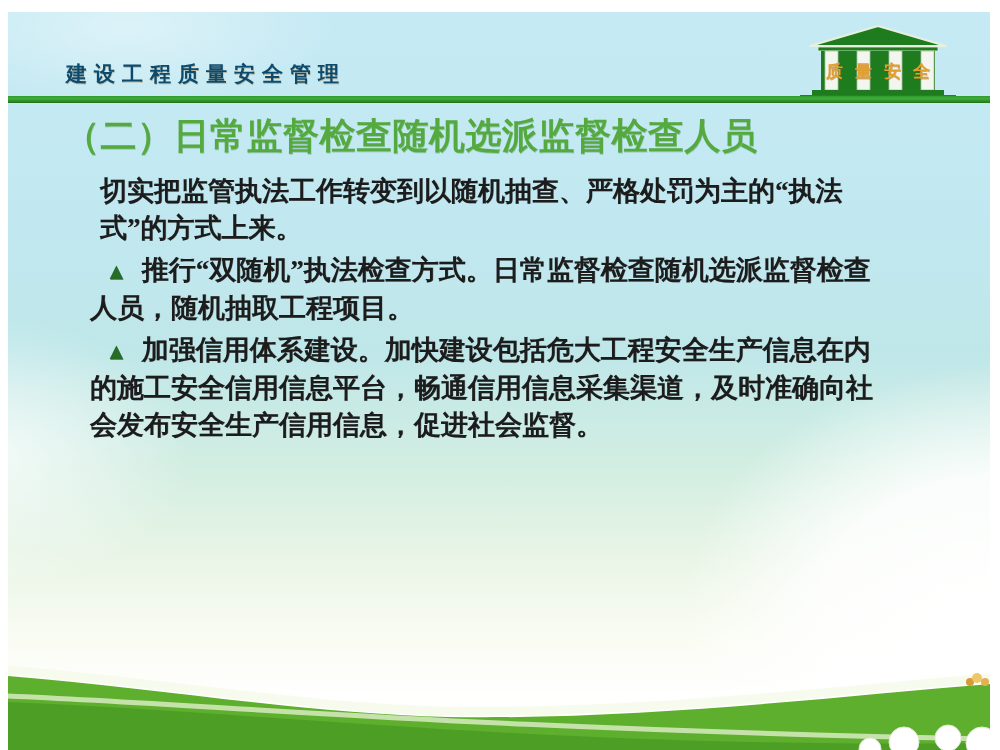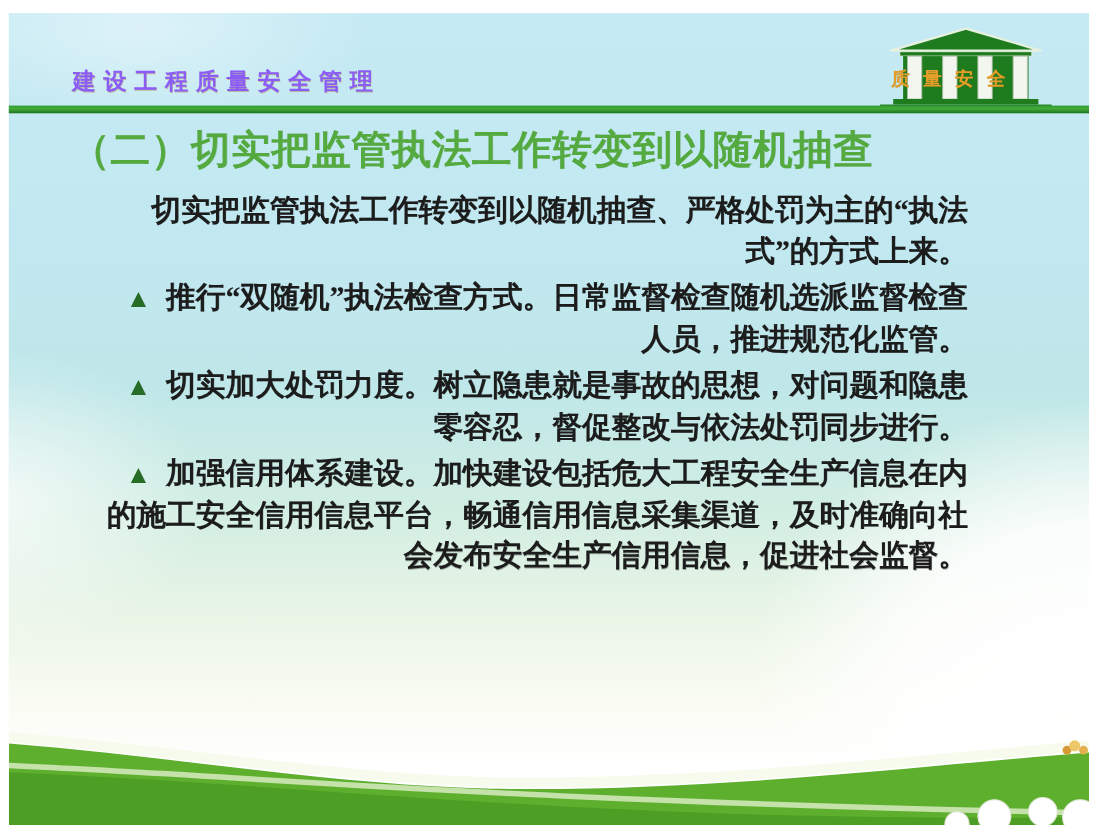--- a/index.html
+++ b/index.html
@@ -18,28 +18,28 @@
       radial-gradient(ellipse 280px 190px at -2% 60%, rgba(255,255,255,0.75), rgba(255,255,255,0) 72%),
       radial-gradient(ellipse 430px 340px at 101% 82%, rgba(255,255,255,0.98) 0%, rgba(255,255,255,0.85) 42%, rgba(255,255,255,0) 74%),
       linear-gradient(180deg,#C6EAF4 0%, #C1E8F0 28%, #BFE7E9 46%, #D3EEE2 62%, #E9F5E6 74%, #FAFCF3 85%, #FFFFFF 93%);
   }
   .hills{position:absolute;left:0;bottom:0;width:982px;height:120px;display:block;}
 
   
   .brand{
     position:absolute;left:66px;top:60px;
     font-size:21px;font-weight:bold;letter-spacing:7px;
-    color:#8b5cf6;white-space:nowrap;
+    color:#0c4a6e;white-space:nowrap;
     text-shadow:0.5px 0.5px 0 rgba(150,90,10,0.35);
   }
   .logo{position:absolute;left:798px;top:24px;width:160px;height:78px;}
   .logo svg{position:absolute;left:0;top:0;width:160px;height:78px;display:block;}
   .logo-label{
     position:absolute;left:0;top:36px;width:100%;box-sizing:border-box;
-    padding-left:12px;
+    padding-left:12px;text-align:center;
     font-size:17px;font-weight:bold;letter-spacing:12px;color:#E59E2A;
     text-shadow:0.5px 0.5px 0 rgba(120,70,0,0.4);
     white-space:nowrap;
   }
   .rule{
     position:absolute;left:8px;top:96px;width:982px;height:7px;
     background:linear-gradient(180deg,#2F9A30 0%, #43AB39 40%, #1D721D 100%);
   }
 
   
@@ -48,21 +48,20 @@
     font-size:36px;font-weight:bold;color:#54AA3E;
     letter-spacing:0.5px;white-space:nowrap;
     text-shadow:0.5px 0.5px 0 rgba(40,100,30,0.25);
   }
 
   
   .content{
     position:absolute;left:90px;top:173px;width:790px;
     font-size:27px;line-height:37px;font-weight:bold;color:#1C1C1C;
     text-shadow:0.4px 0.4px 0.6px rgba(0,0,0,0.30);
-    text-align:right;
   }
   .intro{margin:0 0 5px 0;padding-left:10px;}
   .bullet{margin:0 0 5px 0;text-indent:15px;}
   .tri{
     color:#266C26;font-size:23px;margin-right:14px;
     text-shadow:0.5px 0.5px 0 rgba(0,40,0,0.5);
   }
 </style>
 </head>
 <body>
@@ -103,27 +102,26 @@
         <rect x="123" y="27" width="13" height="39"></rect>
       </g>
       <rect x="14" y="66" width="132" height="5" fill="#1E7C1E"></rect>
       <rect x="2" y="71" width="156" height="6" fill="#278227"></rect>
     </svg>
     <div class="logo-label">质量安全</div>
   </div>
 
   <div class="rule"></div>
 
-  <div class="slide-title">（二）切实把监管执法工作转变到以随机抽查</div>
+  <div class="slide-title">（二）日常监督检查随机选派监督检查人员</div>
 
   <div class="content">
     <p class="intro">切实把监管执法工作转变到以随机抽查、严格处罚为主的“执法式”的方式上来。</p>
 
-    <p class="bullet"><span class="tri">▲</span><span>推行“双随机”执法检查方式。日常监督检查随机选派监督检查人员，推进规范化监管。</span></p>
+    <p class="bullet"><span class="tri">▲</span><span>推行“双随机”执法检查方式。日常监督检查随机选派监督检查人员，随机抽取工程项目。</span></p>
 
-    <p class="bullet"><span class="tri">▲</span><span>切实加大处罚力度。树立隐患就是事故的思想，对问题和隐患零容忍，督促整改与依法处罚同步进行。</span></p>
 
 
 
     <p class="bullet"><span class="tri">▲</span><span>加强信用体系建设。加快建设包括危大工程安全生产信息在内的施工安全信用信息平台，畅通信用信息采集渠道，及时准确向社会发布安全生产信用信息，促进社会监督。</span></p>
   </div>
 
 </div>
 
 </body></html>

